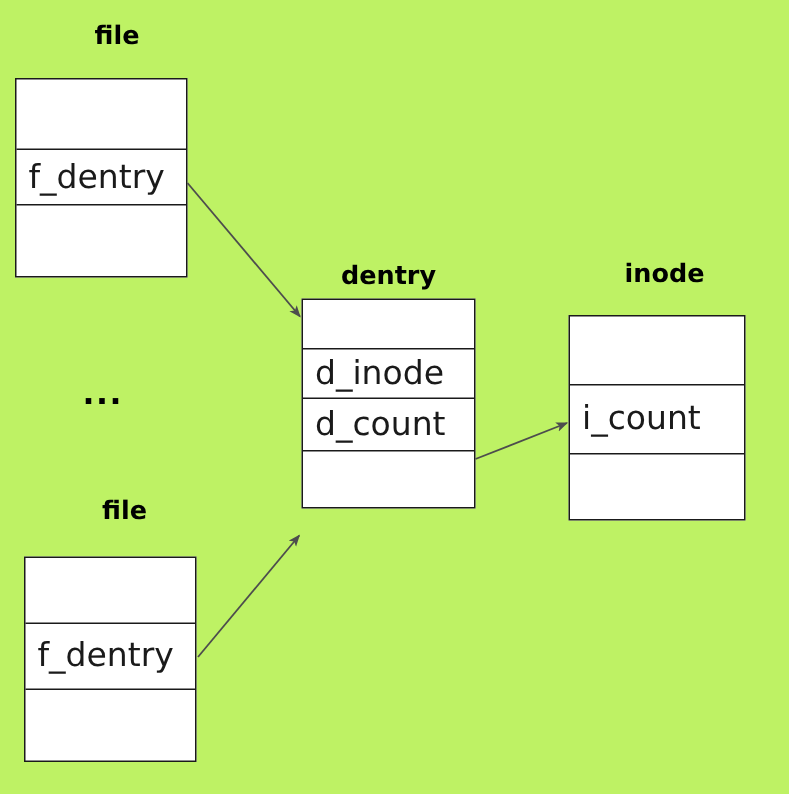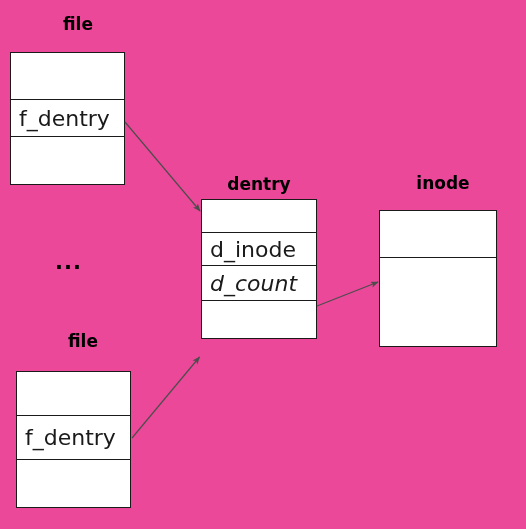--- a/index.html
+++ b/index.html
@@ -4,21 +4,21 @@
 <style>
   html, body {
     margin: 0;
     padding: 0;
     background: #ffffff;
   }
   #canvas {
     position: relative;
     width: 526px;
     height: 529px;
-    background: #ec4899;
+    background: #bef264;
     font-family: "DejaVu Sans", "Liberation Sans", sans-serif;
     overflow: hidden;
   }
   .struct-label {
     position: absolute;
     font-weight: bold;
     font-size: 17px;
     color: #000000;
     text-align: center;
     white-space: nowrap;
@@ -85,26 +85,27 @@
 
   <div class="struct-box" style="left:16px; top:371px; width:115px; height:137px;">
     <div class="field-row" style="height:45px;"></div>
     <div class="field-row" style="height:44px;">f_dentry</div>
     <div class="field-row" style="height:48px;"></div>
   </div>
 
   <div class="struct-box" style="left:201px; top:199px; width:116px; height:140px;justify-content:center;">
     <div class="field-row" style="height:42px;"></div>
     <div class="field-row" style="height:42px;">d_inode</div>
-    <div class="field-row" style="height:45px;font-style:italic;">d_count</div>
+    <div class="field-row" style="height:45px;">d_count</div>
     <div class="field-row" style="height:47px;"></div>
   </div>
 
   <div class="struct-box" style="left:379px; top:210px; width:118px; height:137px;">
     <div class="field-row" style="height:47px;"></div>
+    <div class="field-row" style="height:46px;">i_count</div>
     <div class="field-row" style="height:44px;"></div>
   </div>
 
   <svg class="arrow-layer" viewBox="0 0 526 529" xmlns="http://www.w3.org/2000/svg">
     <defs>
       <marker id="ah" markerWidth="9" markerHeight="9" refX="7.2" refY="3.2" orient="auto" markerUnits="userSpaceOnUse">
         <path d="M0,0 L8,3.2 L0,6.4 L1.9,3.2 z" fill="#4d4d4d"></path>
       </marker>
     </defs>
     <line x1="125" y1="122" x2="200" y2="211" stroke="#4d4d4d" stroke-width="1.2" marker-end="url(#ah)"></line>

